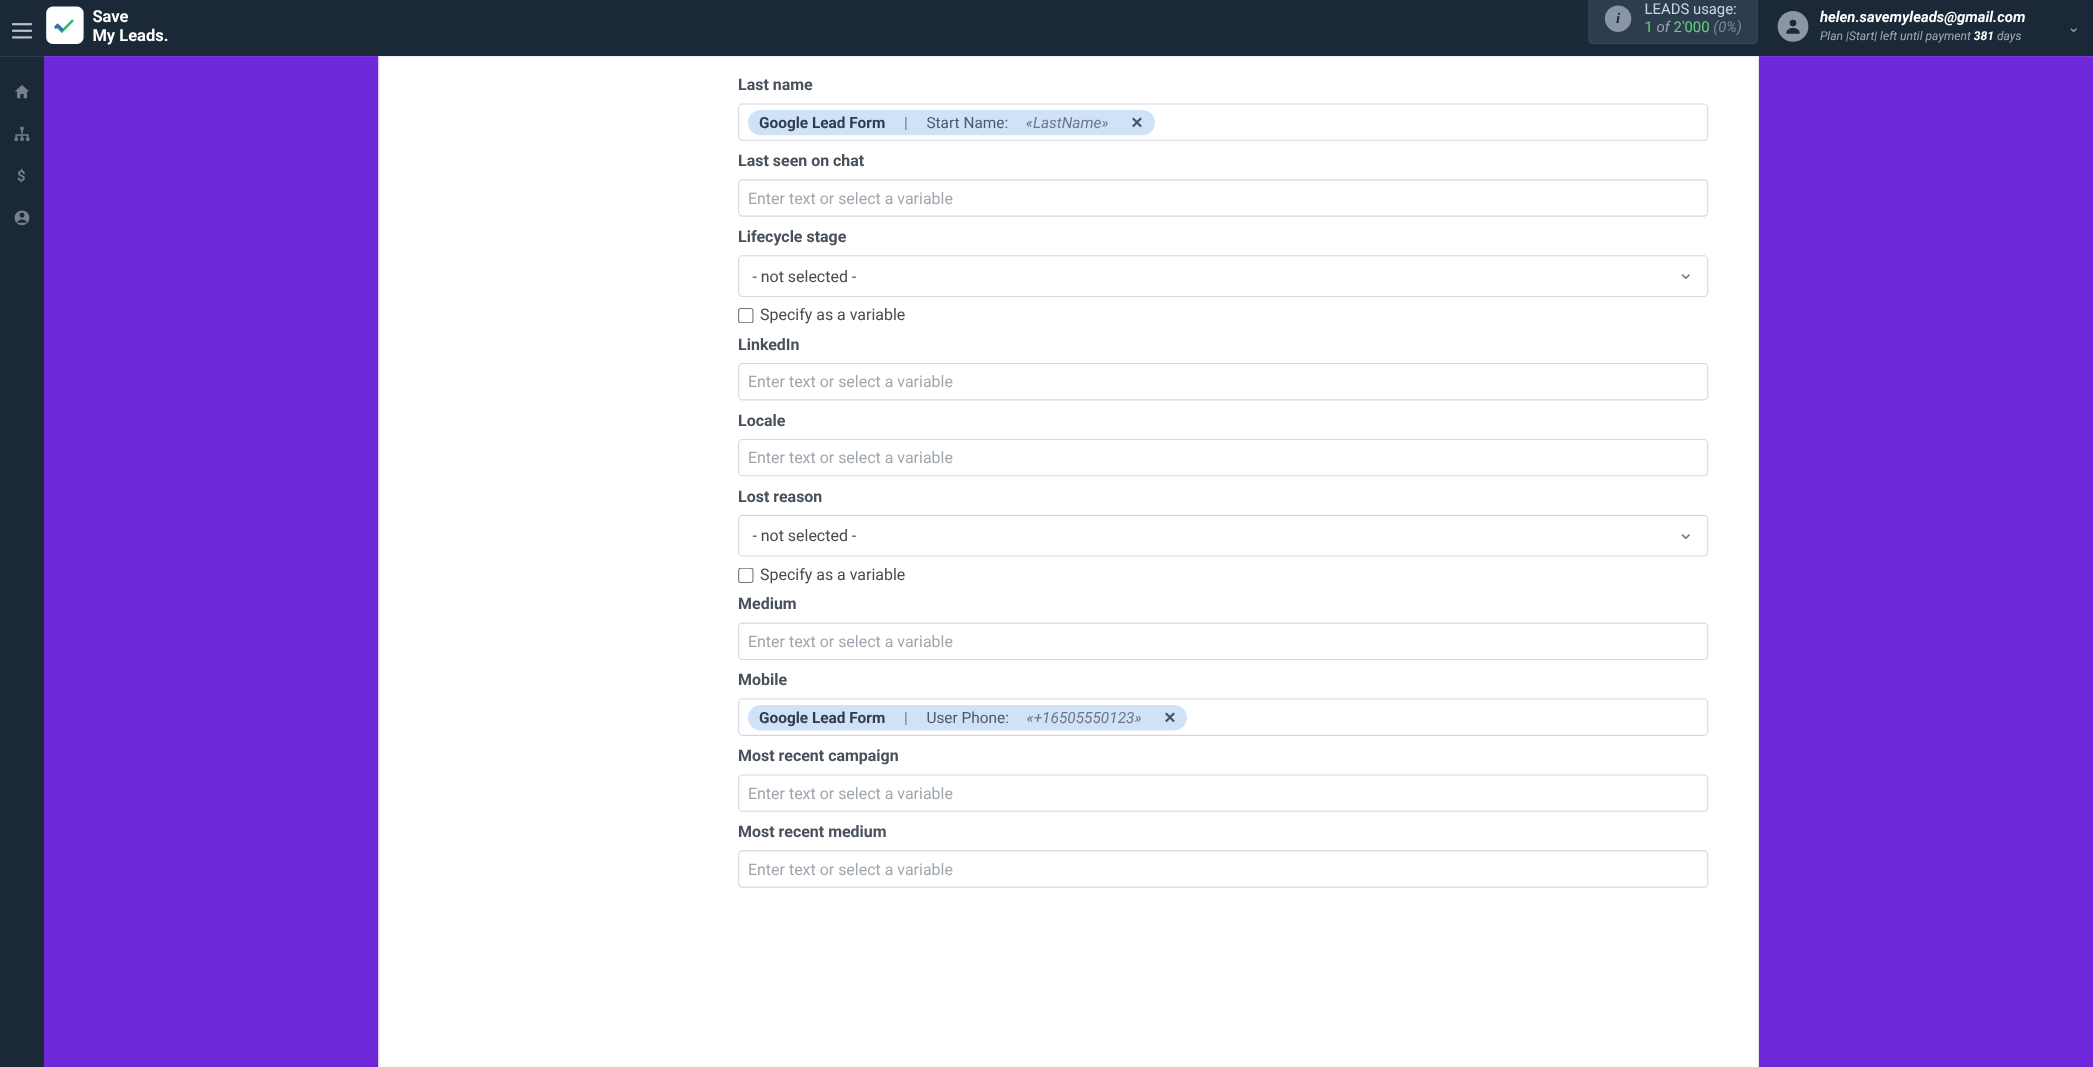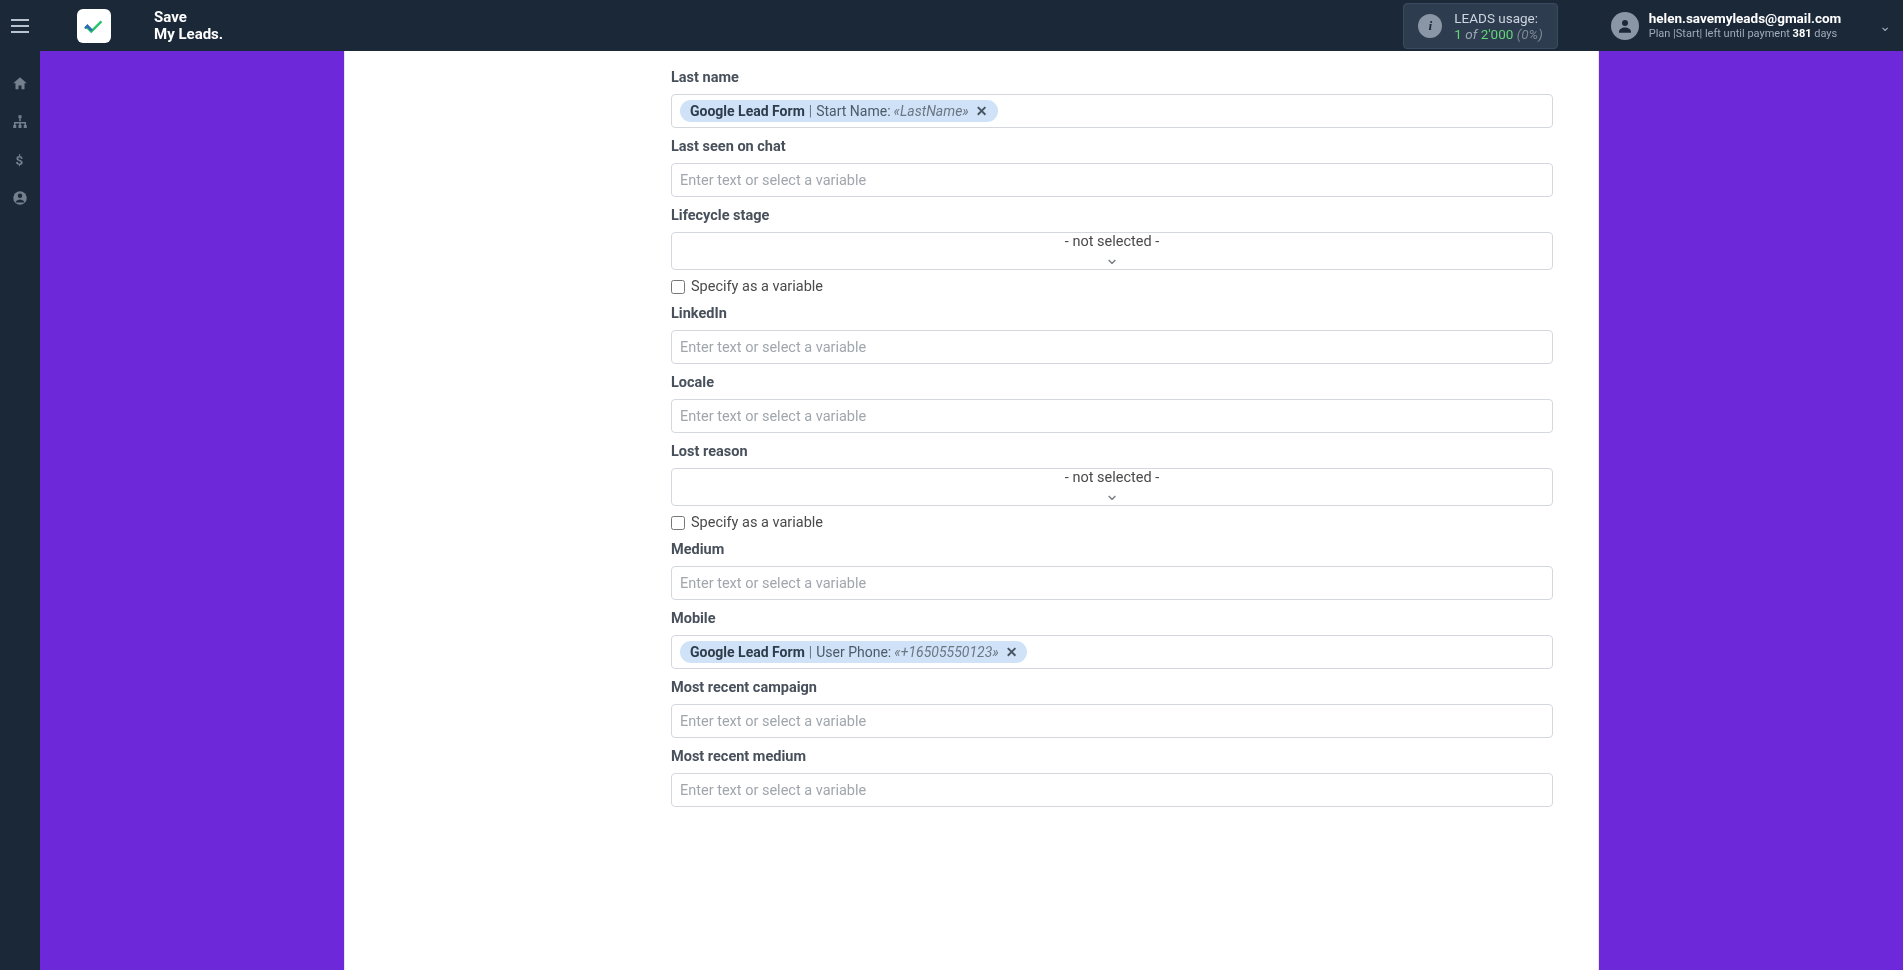--- a/index.html
+++ b/index.html
@@ -6,25 +6,24 @@
 body {
   font-family: -apple-system, BlinkMacSystemFont, "Segoe UI", Roboto, Arial, sans-serif;
   background: #f5f7fa;
   color: #4a4a4a;
   overflow: hidden;
 }
 .topbar {
   background: #1b2838;
   height: 51px;
   display: flex;
-  align-items: center;
-  padding: 0 12px 0 8px;
+  align-items: flex-end;
+  padding: 0 12px 11px 8px;
   color: #fff;
   position: relative;
-  gap: 35px;
 }
 .hamburger {
   width: 24px; height: 24px;
   display: flex; flex-direction: column;
   justify-content: center; gap: 4px;
   cursor: pointer;
   margin-right: 10px;
 }
 .hamburger span { display:block; height:2px; background:#b9c3d0; width:18px; margin:0 auto; }
 .logo-box {
@@ -45,21 +44,21 @@
 .usage-box .line2 .num1{color:#65d57a;}
 .usage-box .line2 .of{font-style:italic;color:#9aa6b5;}
 .usage-box .line2 .num2{color:#65d57a;}
 .usage-box .line2 .pct{color:#7d8895;font-style:italic;}
 .user-box{ margin-left:18px; display:flex; align-items:center; gap:10px; }
 .avatar-ic{
   width:28px;height:28px;border-radius:50%;background:#8a96a5;
   display:flex;align-items:center;justify-content:center;
 }
 .avatar-ic svg{width:18px;height:18px;fill:#1b2838;}
-.user-text{font-size:13.5px;line-height:1.3;}
+.user-text{font-size:13.5px;line-height:1.3;font-style:italic;}
 .user-text .email{font-weight:700;color:#fff;}
 .user-text .sub{font-size:11px;color:#a0abb8;}
 .user-text .sub b{color:#fff;font-weight:700;}
 .chev-down{margin-left:28px;color:#9aa6b5;font-size:14px;}
 .sidebar{
   position:absolute;left:0;top:51px;bottom:0;width:40px;background:#1b2838;
   display:flex;flex-direction:column;align-items:center;padding-top:14px;gap:0;
 }
 .sidebar .s-item{
   width:40px;height:38px;display:flex;align-items:center;justify-content:center;
@@ -79,26 +78,26 @@
 .f-label{font-weight:700;font-size:14.5px;color:#47505b;margin-bottom:8px;margin-top:10px;}
 .f-input{
   border:1px solid #d4d8dd;border-radius:4px;min-height:34px;
   display:flex;align-items:center;padding:4px 8px;font-size:14.5px;color:#4a4a4a;
   cursor:text;
 }
 .f-input.placeholder{color:#a0a6ad;}
 .f-select{
   border:1px solid #d4d8dd;border-radius:4px;height:38px;
   display:flex;align-items:center;padding:0 12px;font-size:14.5px;color:#4a4a4a;
-  justify-content:space-between;cursor:pointer;flex-direction:column;
+  justify-content:space-between;cursor:pointer;
 }
 .f-select .caret{color:#7a7f85;font-size:12px;}
 .chip{
   background:#cfe2f7;border-radius:14px;padding:3px 10px;font-size:14px;color:#2f3c4c;
-  display:inline-flex;align-items:flex-end;gap:3px;
+  display:inline-flex;align-items:flex-end;gap:16px;
 }
 .chip .src{font-weight:700;}
 .chip .sep{color:#6d7784;margin:0 1px;}
 .chip .lbl{color:#4d5a68;}
 .chip .val{font-style:italic;color:#6d7784;}
 .chip .x{margin-left:4px;font-weight:700;cursor:pointer;color:#485361;}
 .cb-row{display:flex;align-items:center;gap:6px;margin-top:8px;font-size:14.5px;color:#4a4a4a;}
 .cb-row input{width:14px;height:14px;}
 .caret::before{content:"⌄";position:relative;top:-3px;font-size:18px;}
 </style>

